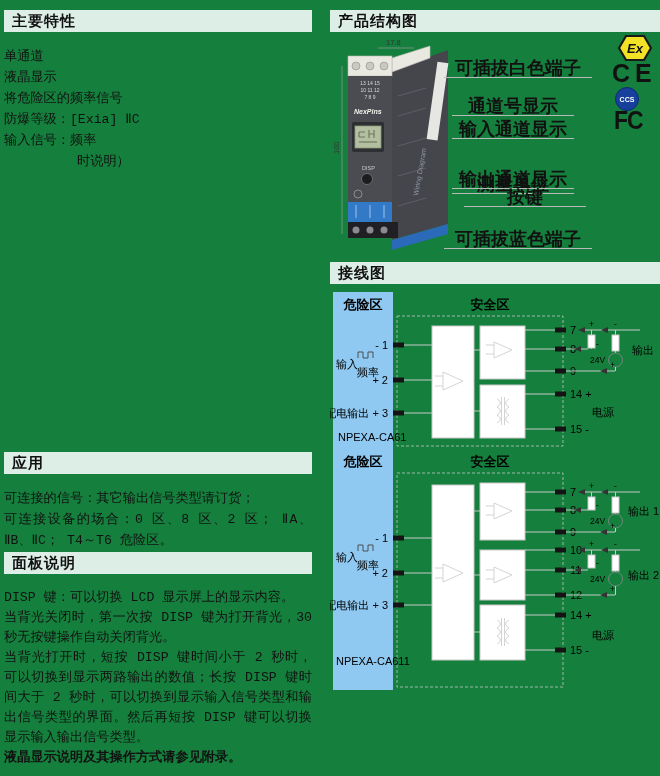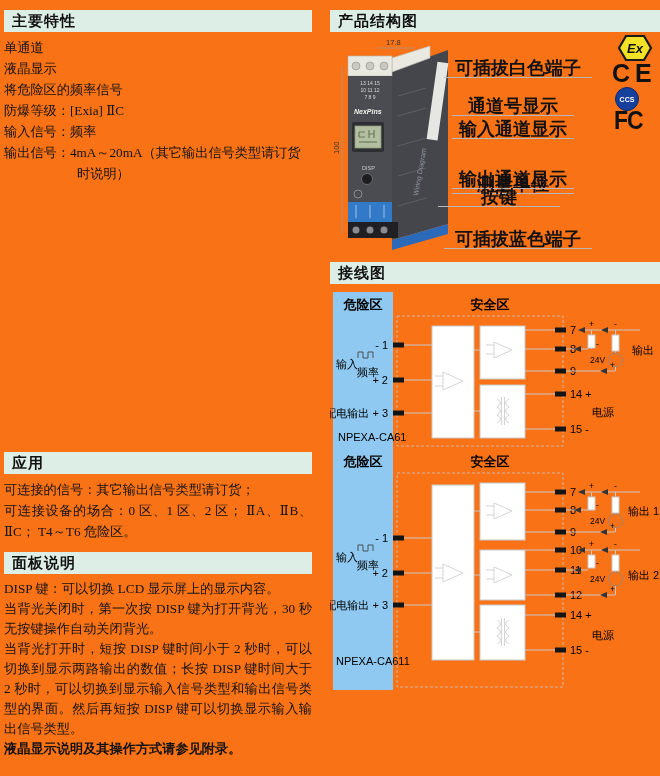--- a/index.html
+++ b/index.html
@@ -1,22 +1,22 @@
 <!DOCTYPE html>
 <html><head>
 <meta charset="utf-8">
 <style>
   html,body{margin:0;padding:0;background:#fff;}
-  .page{position:relative;width:660px;height:776px;background:#f97316;overflow:hidden;
+  .page{position:relative;width:660px;height:776px;background:#15803d;overflow:hidden;
         font-family:"Liberation Serif","DejaVu Serif",serif;color:#111;}
   .band{background:#ddeee7;font-weight:bold;font-size:15px;height:22px;line-height:22px;
         padding-left:8px;letter-spacing:1px;}
   .sec{position:absolute;left:4px;width:308px;}
   .rband{position:absolute;left:330px;width:327px;}
-  .txt{font-size:13.2px;line-height:21px;text-align:justify;margin-top:5px;}
+  .txt{font-size:13.2px;line-height:21px;text-align:justify;margin-top:14px;font-family:Liberation Mono, monospace;}
   .txt p{margin:0;}
   .feat-line{font-size:13.2px;line-height:21px;}
   .indent2{padding-left:73px;}
   .panel .txt{line-height:20px;}
   .note{font-weight:bold;}
   .fig-label{position:absolute;height:17px;border-bottom:1px solid #b8b8b8;
              font-family:"Liberation Sans","DejaVu Sans",sans-serif;font-weight:bold;
              font-size:18px;text-align:center;line-height:16px;}
   .cert{position:absolute;left:612px;font-family:"Liberation Sans","DejaVu Sans",sans-serif;}
   .ce-mark{font-size:25px;font-weight:bold;letter-spacing:5px;transform:scaleY(1.05);}
@@ -40,31 +40,30 @@
 <div class="page">
 
   <div class="sec" style="top:10px;">
     <div class="band">主要特性</div>
     <div class="txt">
       <div class="feat-line">单通道</div>
       <div class="feat-line">液晶显示</div>
       <div class="feat-line">将危险区的频率信号</div>
       <div class="feat-line">防爆等级：[Exia] ⅡC</div>
       <div class="feat-line">输入信号：频率</div>
-      <div class="feat-line">输出信号：4mA～20mA（其它输出信号类型请订货</div>
       <div class="feat-line indent2">时说明）</div>
     </div>
   </div>
 
 
   <div class="sec" style="top:452px;">
     <div class="band">应用</div>
     <div class="txt">
       <p>可连接的信号：其它输出信号类型请订货；</p>
-      <p>可连接设备的场合：0 区、1 区、2 区； ⅡA、ⅡB、ⅡC； T4～T6 危险区。</p>
+      <p>可连接设备的场合：0 区、8 区、2 区； ⅡA、ⅡB、ⅡC； T4～T6 危险区。</p>
     </div>
   </div>
 
   <div class="sec panel" style="top:552px;">
     <div class="band">面板说明</div>
     <div class="txt">
       <p>DISP 键：可以切换 LCD 显示屏上的显示内容。</p>
       <p>当背光关闭时，第一次按 DISP 键为打开背光，30 秒无按键操作自动关闭背光。</p>
       <p>当背光打开时，短按 DISP 键时间小于 2 秒时，可以切换到显示两路输出的数值；长按 DISP 键时间大于 2 秒时，可以切换到显示输入信号类型和输出信号类型的界面。然后再短按 DISP 键可以切换显示输入输出信号类型。</p>
       <p class="note">液晶显示说明及其操作方式请参见附录。</p>
@@ -132,21 +131,21 @@
         <circle cx="50" cy="194" r="3.5"></circle>
     </g>
     <polygon points="58,204 114,188 114,198 58,214" fill="#2a6ab8"></polygon>
   </svg>
 
   <div class="fig-label" style="top:60px;left:444px;width:148px;">可插拔白色端子</div>
   <div class="fig-label" style="top:98px;left:452px;width:122px;">通道号显示</div>
   <div class="fig-label" style="top:121px;left:452px;width:122px;">输入通道显示</div>
   <div class="fig-label" style="top:152px;left:452px;width:122px;margin-top:24px;">测量单位</div>
   <div class="fig-label" style="top:171px;left:452px;width:122px;">输出通道显示</div>
-  <div class="fig-label" style="top:189px;left:438px;width:122px;">按键</div>
+  <div class="fig-label" style="top:189px;left:464px;width:122px;">按键</div>
   <div class="fig-label" style="top:231px;left:444px;width:148px;">可插拔蓝色端子</div>
 
   <svg class="cert" style="top:33px;" width="46" height="30" viewBox="0 0 46 30">
     <polygon points="7,15 14,3 32,3 39,15 32,27 14,27" fill="#f2e226" stroke="#1a1a1a" stroke-width="2.2"></polygon>
     <text x="23" y="20" text-anchor="middle" font-size="13" font-style="italic" font-weight="bold" fill="#111">Ex</text>
   </svg>
   <div class="cert ce-mark" style="top:59px;">CE</div>
   <div class="cert ccs-mark" style="top:87px;left:615px;">CCS</div>
   <div class="cert fcc-mark" style="top:107px;left:614px;">FC</div>
 

